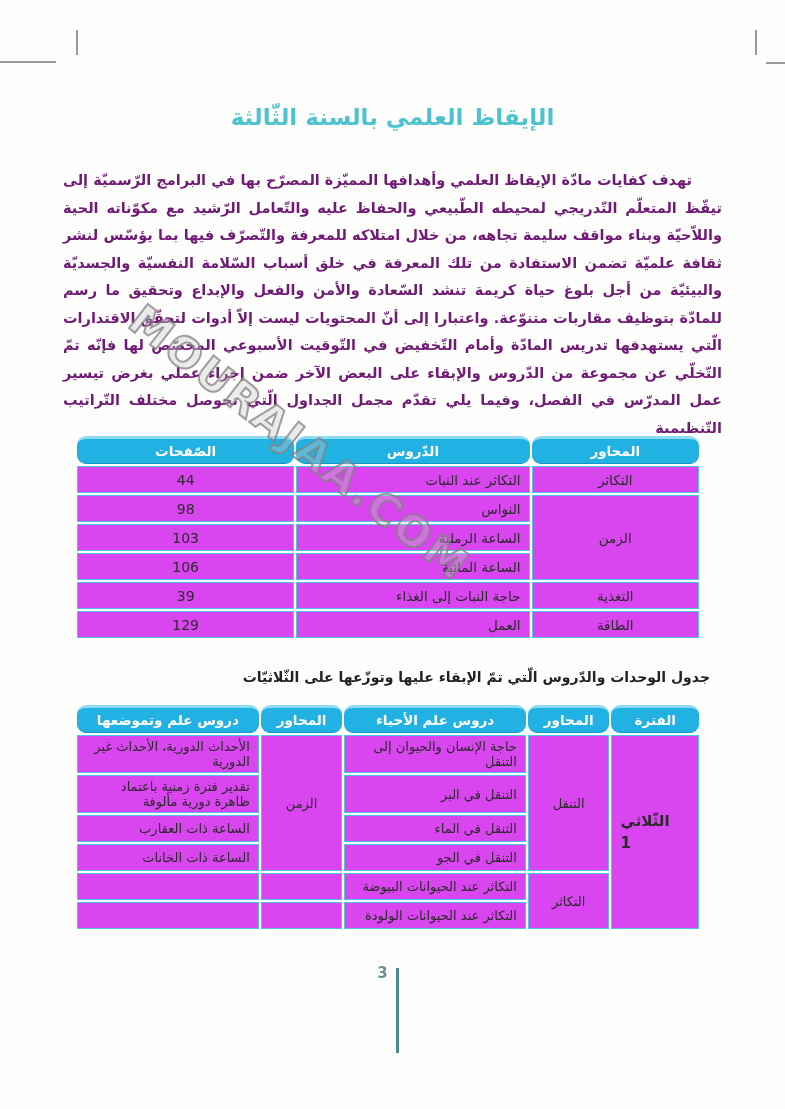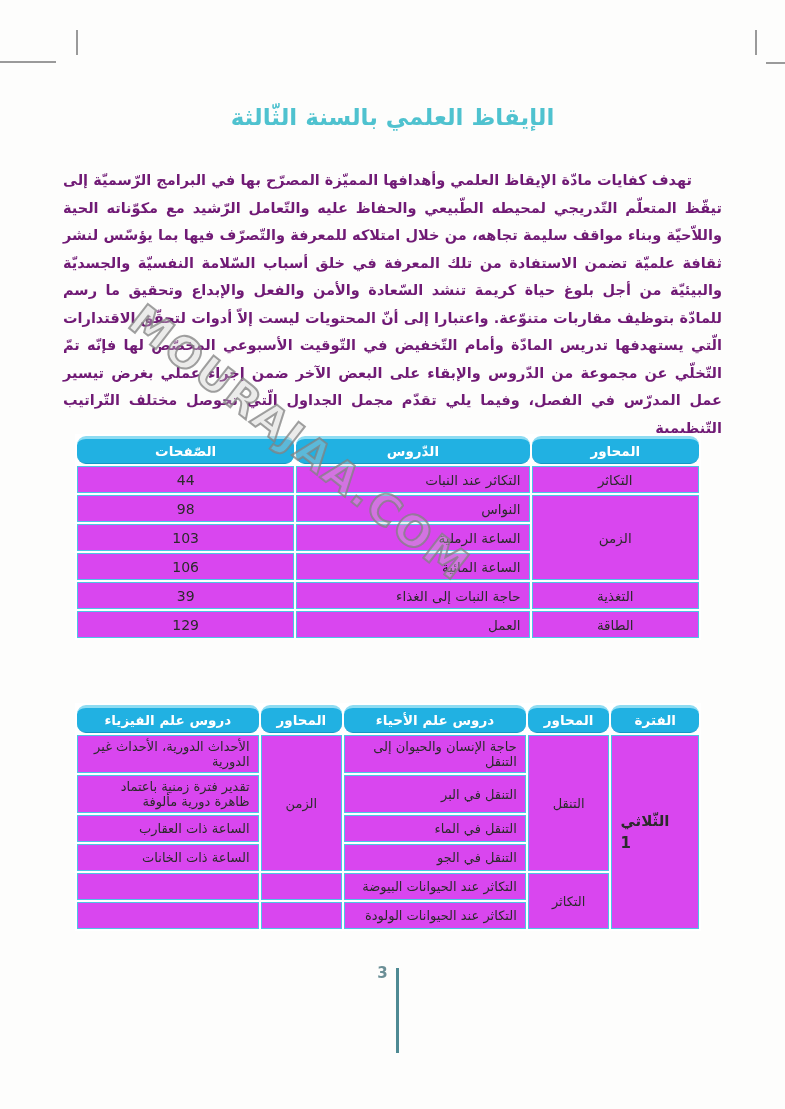--- a/index.html
+++ b/index.html
@@ -173,36 +173,37 @@
         <td class="num">39</td>
       </tr>
       <tr>
         <td class="axis">الطاقة</td>
         <td class="lesson">العمل</td>
         <td class="num">129</td>
       </tr>
     </tbody>
   </table>
 
+  <div class="sec-heading h2">جدول الوحدات والدّروس الّتي تمّ الإبقاء عليها وتوزّعها على الثّلاثيّات</div>
 
   <table class="tbl t2">
     <colgroup>
       <col style="width:88px">
         <col style="width:82px">
         <col style="width:184px">
         <col style="width:82px">
         <col style="width:184px">
     </colgroup>
     <thead>
       <tr>
         <th>الفترة</th>
         <th>المحاور</th>
         <th>دروس علم الأحياء</th>
         <th>المحاور</th>
-        <th>دروس علم الفيزياء</th>
+        <th>دروس علم وتموضعها</th>
       </tr>
     </thead>
     <tbody>
       <tr>
         <td class="period" rowspan="6">
           <span>الثّلاثي</span><br>
           <span>1</span>
         </td>
         <td class="axis" rowspan="4">التنقل</td>
         <td class="lesson">حاجة الإنسان والحيوان إلى التنقل</td>

